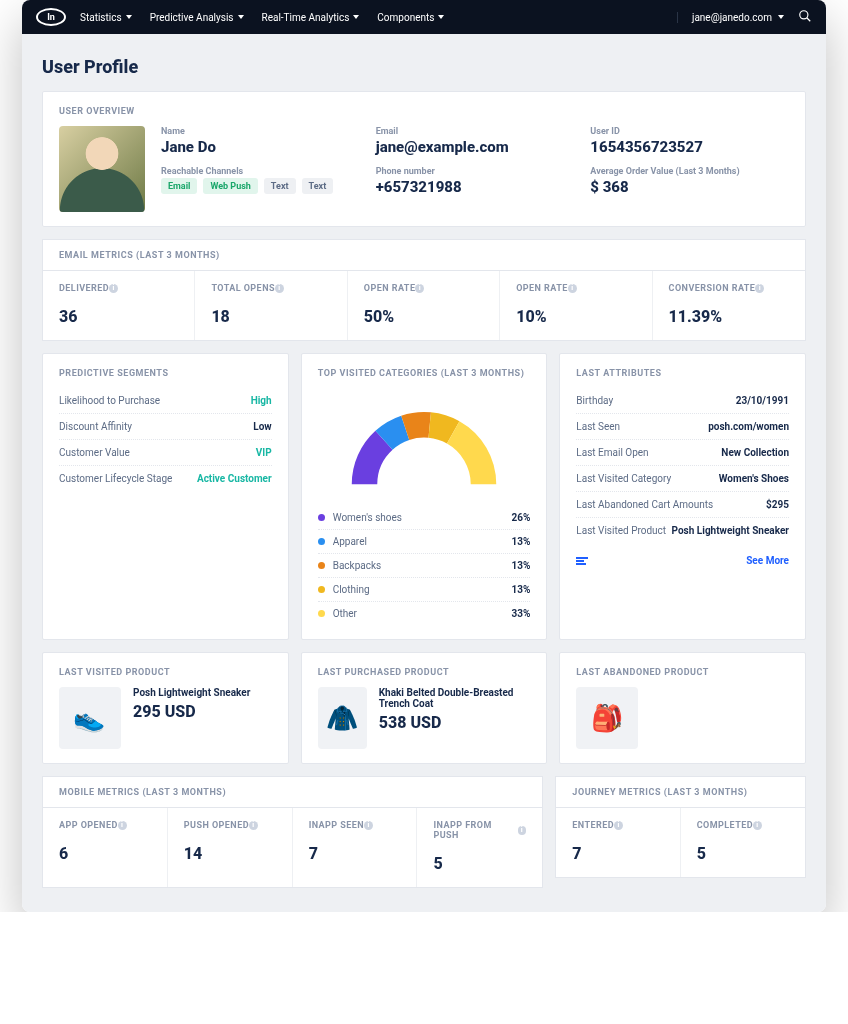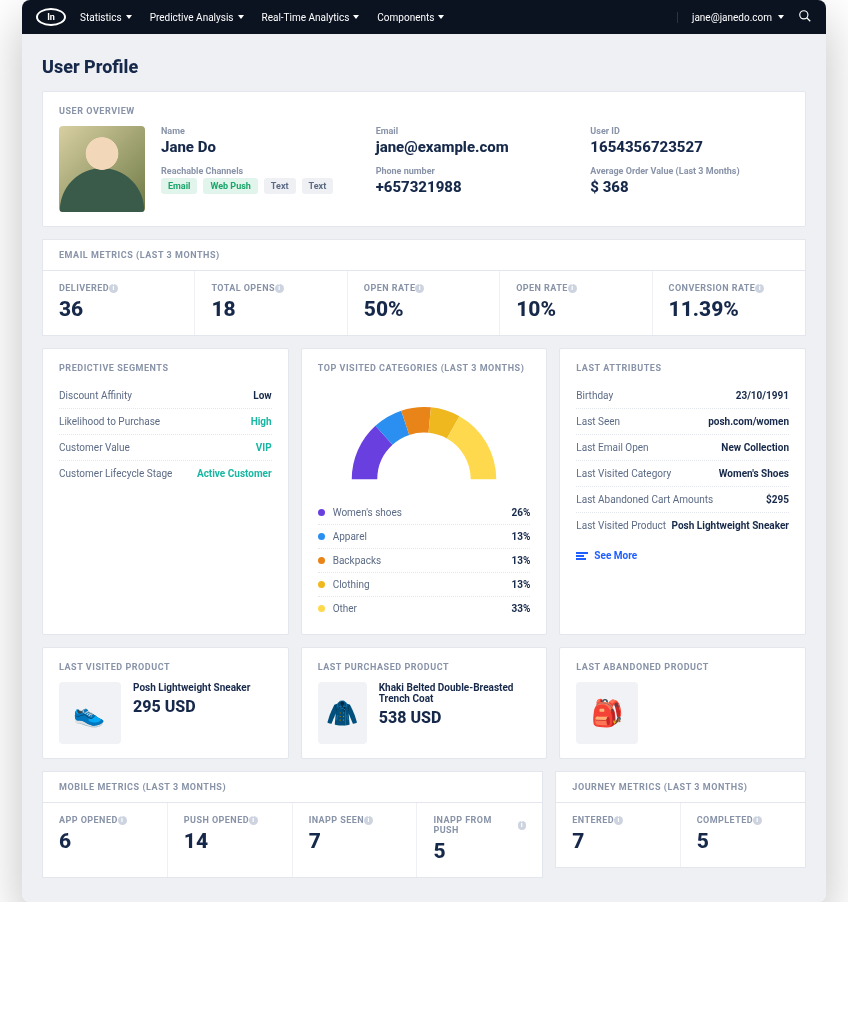--- a/index.html
+++ b/index.html
@@ -55,39 +55,39 @@
   .chip.green { background: #e1f5ec; color: #1aa66a; }
 
   
   .strip { margin-top: 12px; }
   .strip-head { background: #fff; border: 1px solid #e3e6ec; border-bottom: none; padding: 10px 16px; }
   .strip-grid { display: grid; grid-template-columns: repeat(5,1fr); border: 1px solid #e3e6ec; background: #fff; }
   .metric { border-right: 1px solid #eef0f3; padding: 12px 16px 14px; }
   .metric:last-child { border-right: none; }
   .metric .m-label { font-size: 9px; color: #8893a8; font-weight: 700; letter-spacing: .05em; display: flex; align-items: center; }
   .metric .m-label .info { width: 9px; height: 9px; border-radius: 50%; background: #cdd4e0; display:inline-flex; align-items:center; justify-content:center; color:#fff; font-size:7px; font-weight:800; }
-  .metric .m-value { font-size: 21px; font-weight: 800; color: #17294a; margin-top: 4px; }
+  .metric .m-value { font-size: 16px; font-weight: 800; color: #17294a; margin-top: 14px; }
 
   
   .triple { display: grid; grid-template-columns: 1fr 1fr 1fr; gap: 12px; margin-top: 12px; }
   .kv { display: flex; justify-content: space-between; font-size: 10px; padding: 7px 0; border-bottom: 1px dotted #e3e6ec; }
   .kv:last-child { border-bottom: none; }
   .kv .k { color: #5c6b85; }
   .kv .v { font-weight: 700; color: #17294a; }
   .teal { color: #18b7a4 !important; }
 
   
   .donut-wrap { display:flex; justify-content:center; padding: 8px 0 10px; }
   .legend .row { display:flex; align-items:center; gap:8px; font-size:10px; padding:6px 0; border-bottom:1px dotted #e3e6ec; }
   .legend .row:last-child{ border-bottom:none;}
   .legend .dot { width:7px; height:7px; border-radius:50%; }
   .legend .name { flex:1; color:#5c6b85; }
   .legend .pct { font-weight:700; color:#17294a; }
 
-  .see-more { color:#1f5fff; font-size:10px; font-weight:700; display:flex; align-items:center; gap:6px; margin-top:12px; cursor:pointer;}
+  .see-more { color:#1f5fff; font-size:10px; font-weight:700; display:flex; align-items:center; gap:6px; margin-top:12px; cursor:pointer;justify-content:space-between;}
   .see-more .bars{ width:12px; height:8px; background:
       linear-gradient(#1f5fff,#1f5fff) left 0/12px 2px no-repeat,
       linear-gradient(#1f5fff,#1f5fff) left 3px/8px 2px no-repeat,
       linear-gradient(#1f5fff,#1f5fff) left 6px/10px 2px no-repeat; }
 
   
   .products { display:grid; grid-template-columns: repeat(3,1fr); gap:12px; margin-top:12px; }
   .prod-body { display:flex; gap:12px; align-items:flex-start; }
   .thumb { width:62px; height:62px; border-radius:4px; background:#f0f2f5; display:flex; align-items:center; justify-content:center; font-size:26px; }
   .prod-name { font-size:10px; font-weight:700; color:#17294a; }
@@ -223,26 +223,26 @@
             <div class="m-value">11.39%</div>
           </div>
         </div>
     </div>
 
     <div class="triple">
       <div class="card">
         <div class="section-label">PREDICTIVE SEGMENTS</div>
         <div id="predictive-rows">
             <div class="kv">
+              <span class="k">Likelihood to Purchase</span>
+              <span class="v teal">High</span>
+            </div>
+            <div class="kv">
               <span class="k">Discount Affinity</span>
               <span class="v ">Low</span>
-            </div>
-            <div class="kv">
-              <span class="k">Likelihood to Purchase</span>
-              <span class="v teal">High</span>
             </div>
             <div class="kv">
               <span class="k">Customer Value</span>
               <span class="v teal">VIP</span>
             </div>
             <div class="kv">
               <span class="k">Customer Lifecycle Stage</span>
               <span class="v teal">Active Customer</span>
             </div>
           </div>

